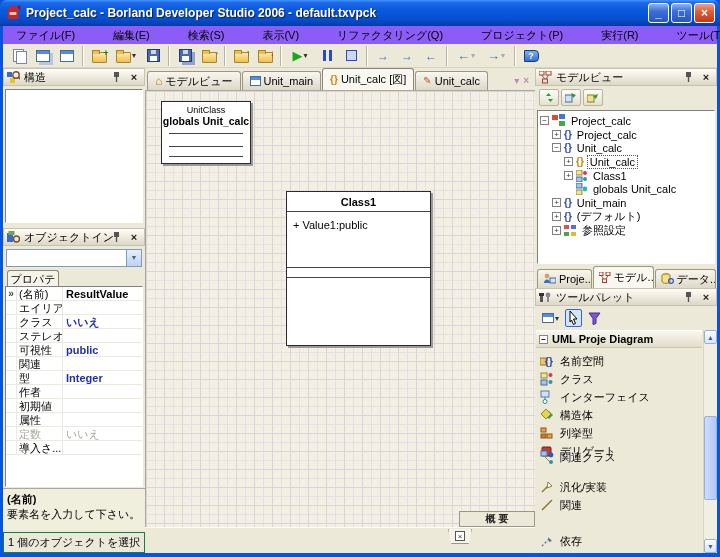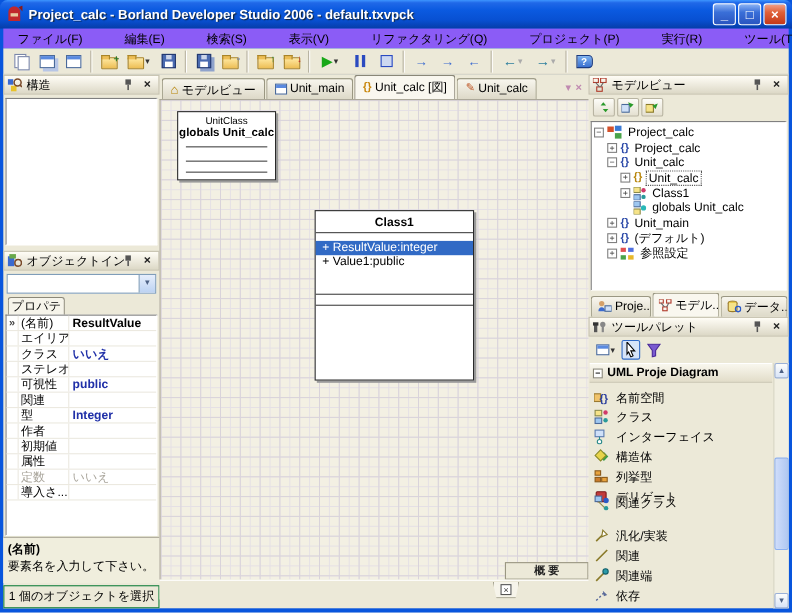--- a/index.html
+++ b/index.html
@@ -413,21 +413,20 @@
           <div class="pkg-st">UnitClass</div>
           <div class="pkg-nm">globals Unit_calc</div>
           <div class="pkg-line" style="top:31px"></div>
           <div class="pkg-line" style="top:44px"></div>
           <div class="pkg-line" style="top:54px"></div>
         </div>
 
         <div class="umlbox cls-box">
           <div class="cls-title">Class1</div>
           <div style="height:7px"></div>
-          <div class="cls-row sel">+ ResultValue:integer</div>
           <div class="cls-row">+ Value1:public</div>
           <div class="cls-sep" style="top:75px"></div>
           <div class="cls-sep" style="top:85px"></div>
         </div>
 
         <div class="overview">
           <span>概 要</span>
         </div>
       </div>
 
@@ -689,27 +688,20 @@
                 <polygon points="8,2 12,6 7,8" fill="#fff" stroke="#8a7a2a"></polygon>
               </svg>
             <span>汎化/実装</span>
           </div>
           <div class="tp-item" style="top:148px">
             <svg width="14" height="14" viewBox="0 0 14 14">
                 <line x1="2" y1="12" x2="12" y2="2" stroke="#8a7a2a" stroke-width="1.5"></line>
               </svg>
             <span>関連</span>
           </div>
-          <div class="tp-item" style="top:166px">
-            <svg width="14" height="14" viewBox="0 0 14 14">
-                <line x1="2" y1="12" x2="10" y2="4" stroke="#8a7a2a" stroke-width="1.5"></line>
-                <circle cx="10.5" cy="3.5" r="2.4" fill="#2a9aa8" stroke="#14606a"></circle>
-              </svg>
-            <span>関連端</span>
-          </div>
           <div class="tp-item" style="top:184px">
             <svg width="14" height="14" viewBox="0 0 14 14">
                 <line x1="2" y1="12" x2="9" y2="5" stroke="#5a6a9a" stroke-width="1.3" stroke-dasharray="2,2"></line>
                 <polygon points="8,3 12,7 9,8" fill="#5a6a9a"></polygon>
               </svg>
             <span>依存</span>
           </div>
           <div class="tp-item" style="top:202px">
             
           </div>

